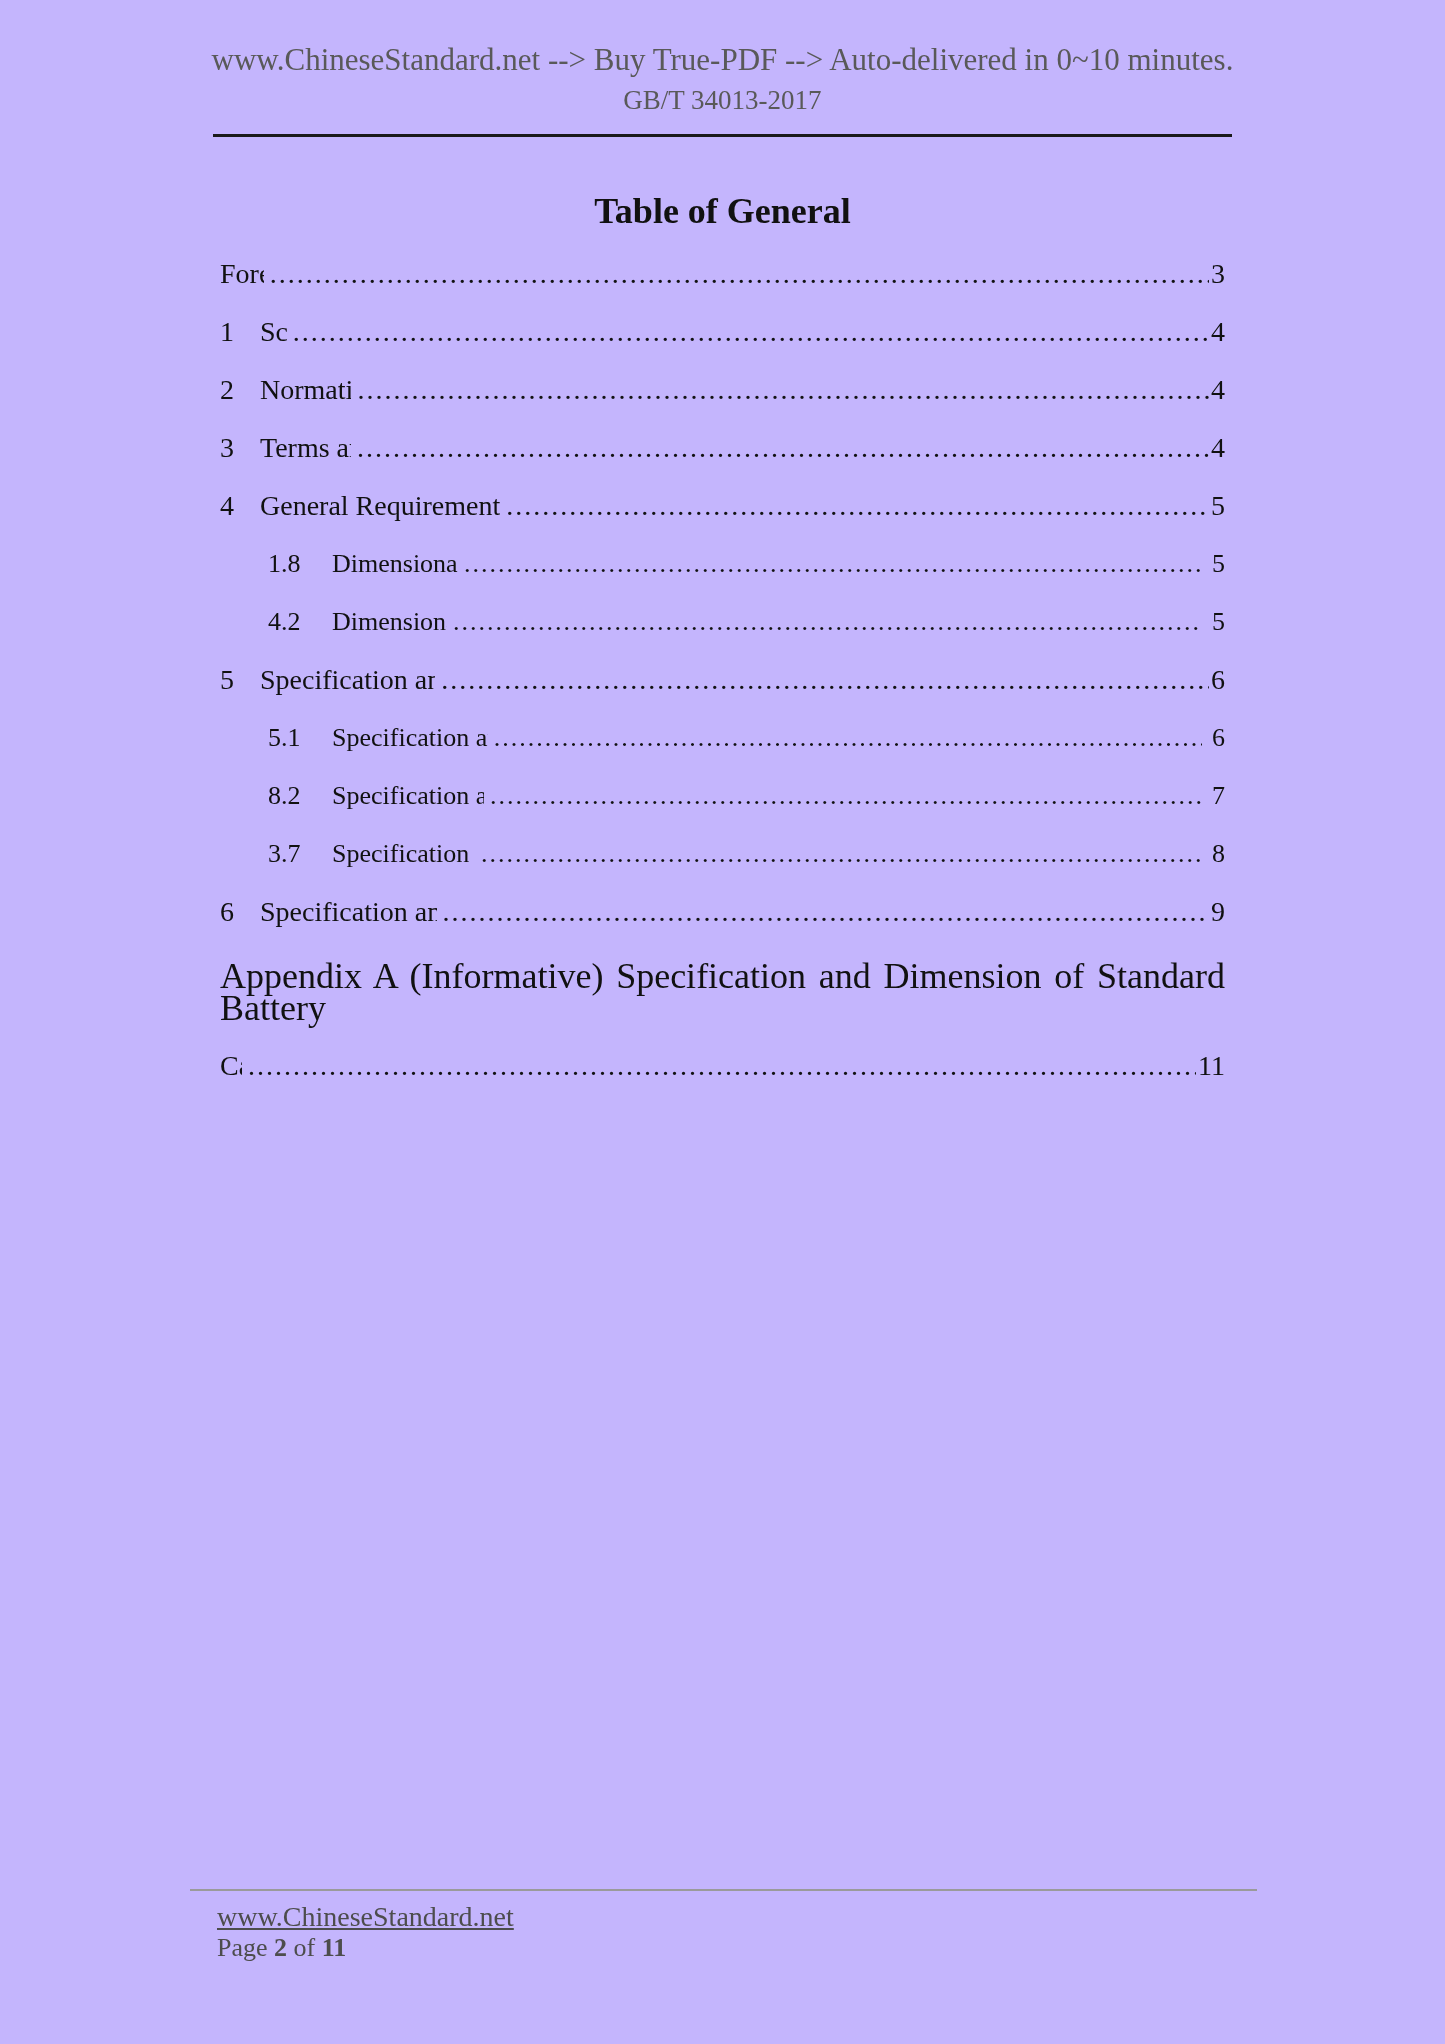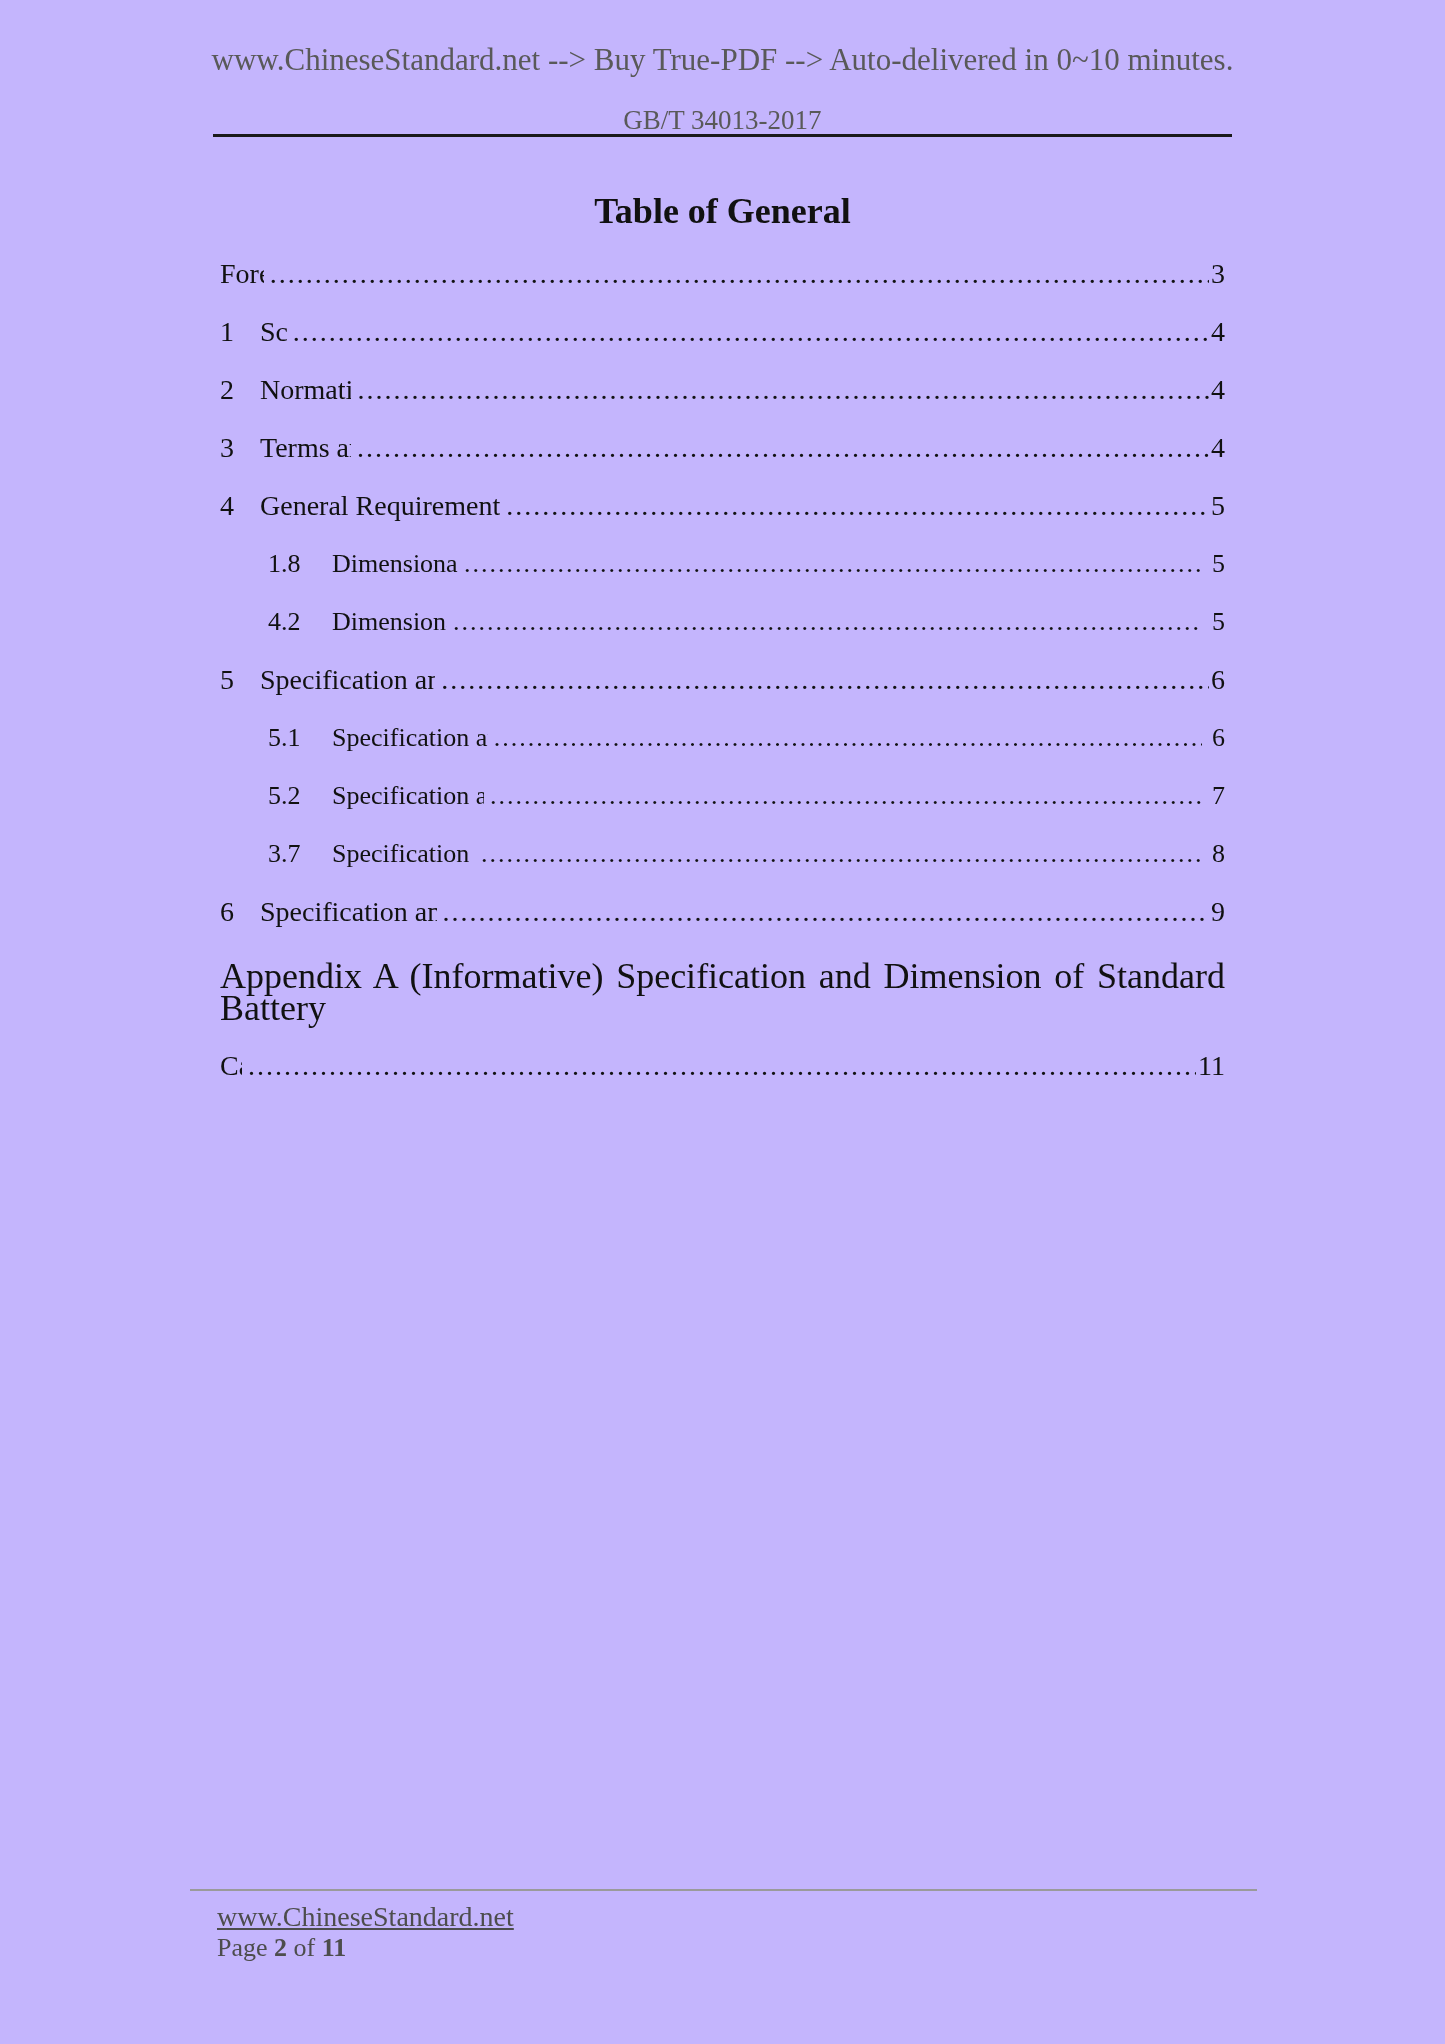--- a/index.html
+++ b/index.html
@@ -13,21 +13,21 @@
     overflow: hidden;
   }
 
   
   .header-line1 {
     position: absolute; top: 42px; left: 0; width: 100%;
     text-align: center; font-size: 31px; line-height: 36px; color: #595959;
   }
   .header-line2 {
     position: absolute; top: 84px; left: 0; width: 100%;
-    text-align: center; font-size: 27px; line-height: 32px; color: #595959; margin-top: 20px;
+    text-align: center; font-size: 27px; line-height: 32px; color: #595959;
   }
   .header-rule {
     position: absolute; top: 134px; left: 213px; width: 1019px; height: 3px;
     background: #1a1a1a;
   }
 
   
   .doc-title {
     position: absolute; top: 190px; left: 0; width: 100%; margin: 0;
     text-align: center; font-size: 36px; line-height: 42px; font-weight: bold;
@@ -132,21 +132,21 @@
         <span class="leader">....................................................................................................................................................................................................................................................................</span>
         <span class="toc-page">6</span>
       </div>
       <div class="toc-row level2">
         <span class="toc-num">5.1</span>
         <span class="toc-label">Specification and dimension of cylindrical cell</span>
         <span class="leader">....................................................................................................................................................................................................................................................................</span>
         <span class="toc-page">6</span>
       </div>
       <div class="toc-row level2">
-        <span class="toc-num">5.2</span>
+        <span class="toc-num">8.2</span>
         <span class="toc-label">Specification and dimension of prismatic cell</span>
         <span class="leader">....................................................................................................................................................................................................................................................................</span>
         <span class="toc-page">7</span>
       </div>
       <div class="toc-row level2">
         <span class="toc-num">3.7</span>
         <span class="toc-label">Specification and dimension of pouch cell</span>
         <span class="leader">....................................................................................................................................................................................................................................................................</span>
         <span class="toc-page">8</span>
       </div>

